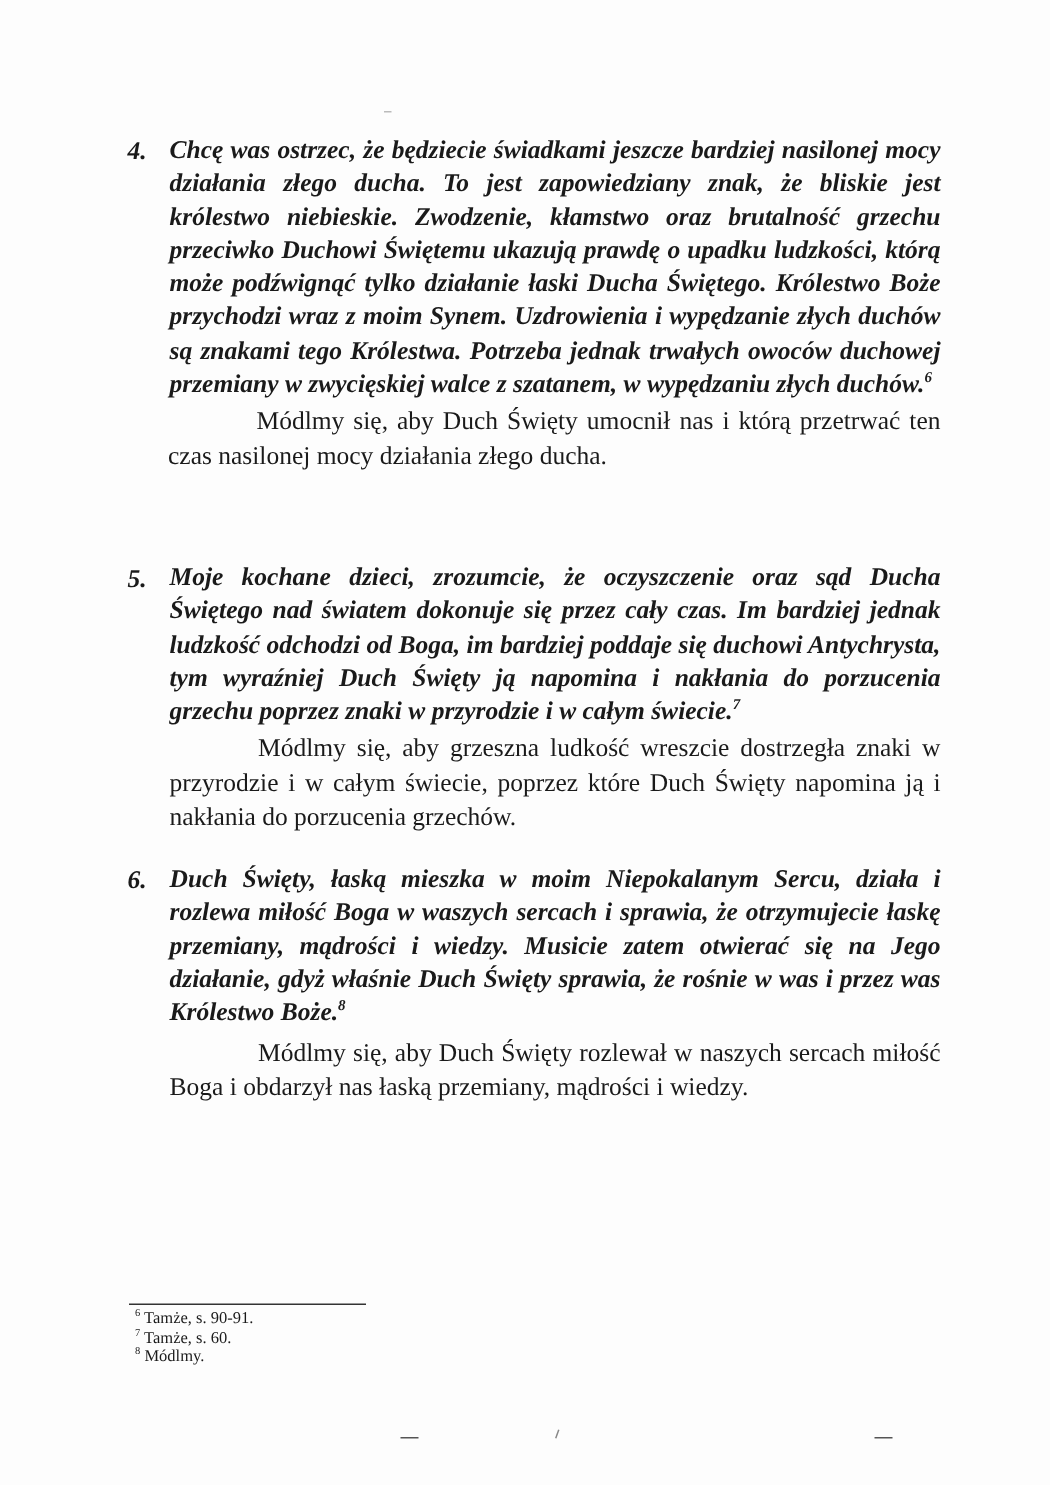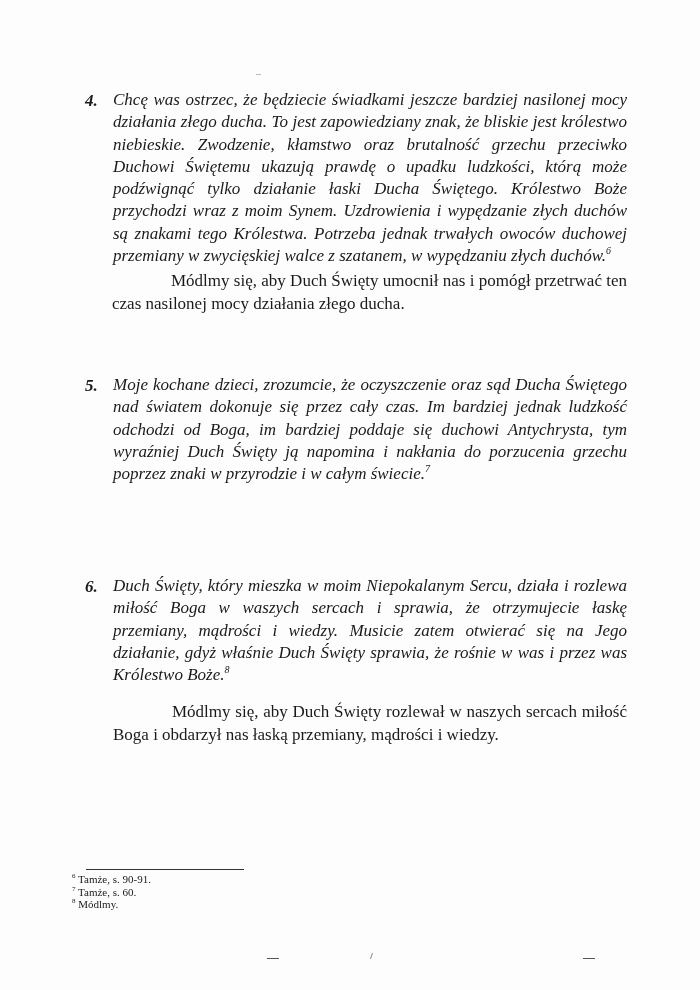--- a/index.html
+++ b/index.html
@@ -4,49 +4,50 @@
 <style>
   html, body { margin:0; padding:0; }
   body {
     width:700px; height:990px; background:#fdfdfd; position:relative; overflow:hidden;
     font-family:"Liberation Serif", "DejaVu Serif", serif; color:#1a1a1a;
   }
   .page { position:absolute; left:0; top:0; width:700px; height:990px; }
   .mark { position:absolute; height:1px; background:#555; }
   .item { position:absolute; left:113px; width:514px; }
   .num { position:absolute; left:-28px; top:0; font-style:italic; font-weight:bold; font-size:17px; line-height:23px; }
-  .msg { font-style:italic; font-weight:normal; font-size:17px; line-height:22.3px; text-align:justify; margin:0; }
+  .msg { font-style:italic; font-weight:bold; font-size:17px; line-height:22.3px; text-align:justify; margin:0; }
   .prayer { font-size:17px; line-height:23px; text-align:justify; margin:0; text-indent:59px; }
   sup { font-size:10px; line-height:0; vertical-align:super; }
   .fn-line { position:absolute; left:86px; top:869px; width:158px; height:1px; background:#333; }
-  .footnotes { position:absolute; left:72px; top:873px; font-size:11px; line-height:12.5px; }
+  .footnotes { position:absolute; left:90px; top:873px; font-size:11px; line-height:12.5px; }
   .footnotes sup { font-size:7px; }
 </style>
 </head>
 <body>
 
 <div class="page">
 
   <div class="mark" style="left:256px;top:74px;width:5px;background:#bbb;"></div>
 
   <div class="item" style="top:89px;">
     <span class="num">4.</span>
     <p class="msg"><span>Chcę was ostrzec, że będziecie świadkami jeszcze bardziej nasilonej mocy działania złego ducha. To jest zapowiedziany znak, że bliskie jest królestwo niebieskie. Zwodzenie, kłamstwo oraz brutalność grzechu przeciwko Duchowi Świętemu ukazują prawdę o upadku ludzkości, którą może podźwignąć tylko działanie łaski Ducha Świętego. Królestwo Boże przychodzi wraz z moim Synem. Uzdrowienia i wypędzanie złych duchów są znakami tego Królestwa. Potrzeba jednak trwałych owoców duchowej przemiany w zwycięskiej walce z szatanem, w wypędzaniu złych duchów.</span><sup>6</sup></p>
-    <p class="prayer" style="margin-left:-1px;margin-top:2px;">Módlmy się, aby Duch Święty umocnił nas i pomógł przetrwać ten czas nasilonej mocy działania złego ducha.</p>
+    <p class="prayer" style="margin-left:-1px;margin-top:2px;">Módlmy się, aby Duch Święty umocnił nas i którą przetrwać ten czas nasilonej mocy działania złego ducha.</p>
   </div>
 
   <div class="item" style="top:374px;">
     <span class="num">5.</span>
     <p class="msg"><span>Moje kochane dzieci, zrozumcie, że oczyszczenie oraz sąd Ducha Świętego nad światem dokonuje się przez cały czas. Im bardziej jednak ludzkość odchodzi od Boga, im bardziej poddaje się duchowi Antychrysta, tym wyraźniej Duch Święty ją napomina i nakłania do porzucenia grzechu poprzez znaki w przyrodzie i w całym świecie.</span><sup>7</sup></p>
+    <p class="prayer" style="margin-top:2px;">Módlmy się, aby grzeszna ludkość wreszcie dostrzegła znaki w przyrodzie i w całym świecie, poprzez które Duch Święty napomina ją i nakłania do porzucenia grzechów.</p>
   </div>
 
   <div class="item" style="top:575px;">
     <span class="num">6.</span>
-    <p class="msg"><span>Duch Święty, który mieszka w moim Niepokalanym Sercu, działa i rozlewa miłość Boga w waszych sercach i sprawia, że otrzymujecie łaskę przemiany, mądrości i wiedzy. Musicie zatem otwierać się na Jego działanie, gdyż właśnie Duch Święty sprawia, że rośnie w was i przez was Królestwo Boże.</span><sup>8</sup></p>
-    <p class="prayer" style="margin-top:14px;">Módlmy się, aby Duch Święty rozlewał w naszych sercach miłość Boga i obdarzył nas łaską przemiany, mądrości i wiedzy.</p>
+    <p class="msg"><span>Duch Święty, łaską mieszka w moim Niepokalanym Sercu, działa i rozlewa miłość Boga w waszych sercach i sprawia, że otrzymujecie łaskę przemiany, mądrości i wiedzy. Musicie zatem otwierać się na Jego działanie, gdyż właśnie Duch Święty sprawia, że rośnie w was i przez was Królestwo Boże.</span><sup>8</sup></p>
+    <p class="prayer" style="margin-top:4px;">Módlmy się, aby Duch Święty rozlewał w naszych sercach miłość Boga i obdarzył nas łaską przemiany, mądrości i wiedzy.</p>
   </div>
 
   <div class="fn-line"></div>
   <div class="footnotes">
     <div><sup>6</sup> <span>Tamże, s. 90-91.</span></div>
     <div><sup>7</sup> <span>Tamże, s. 60.</span></div>
     <div><sup>8</sup> <span>Módlmy.</span></div>
   </div>
 
   <div class="mark" style="left:267px;top:958px;width:12px;"></div>

